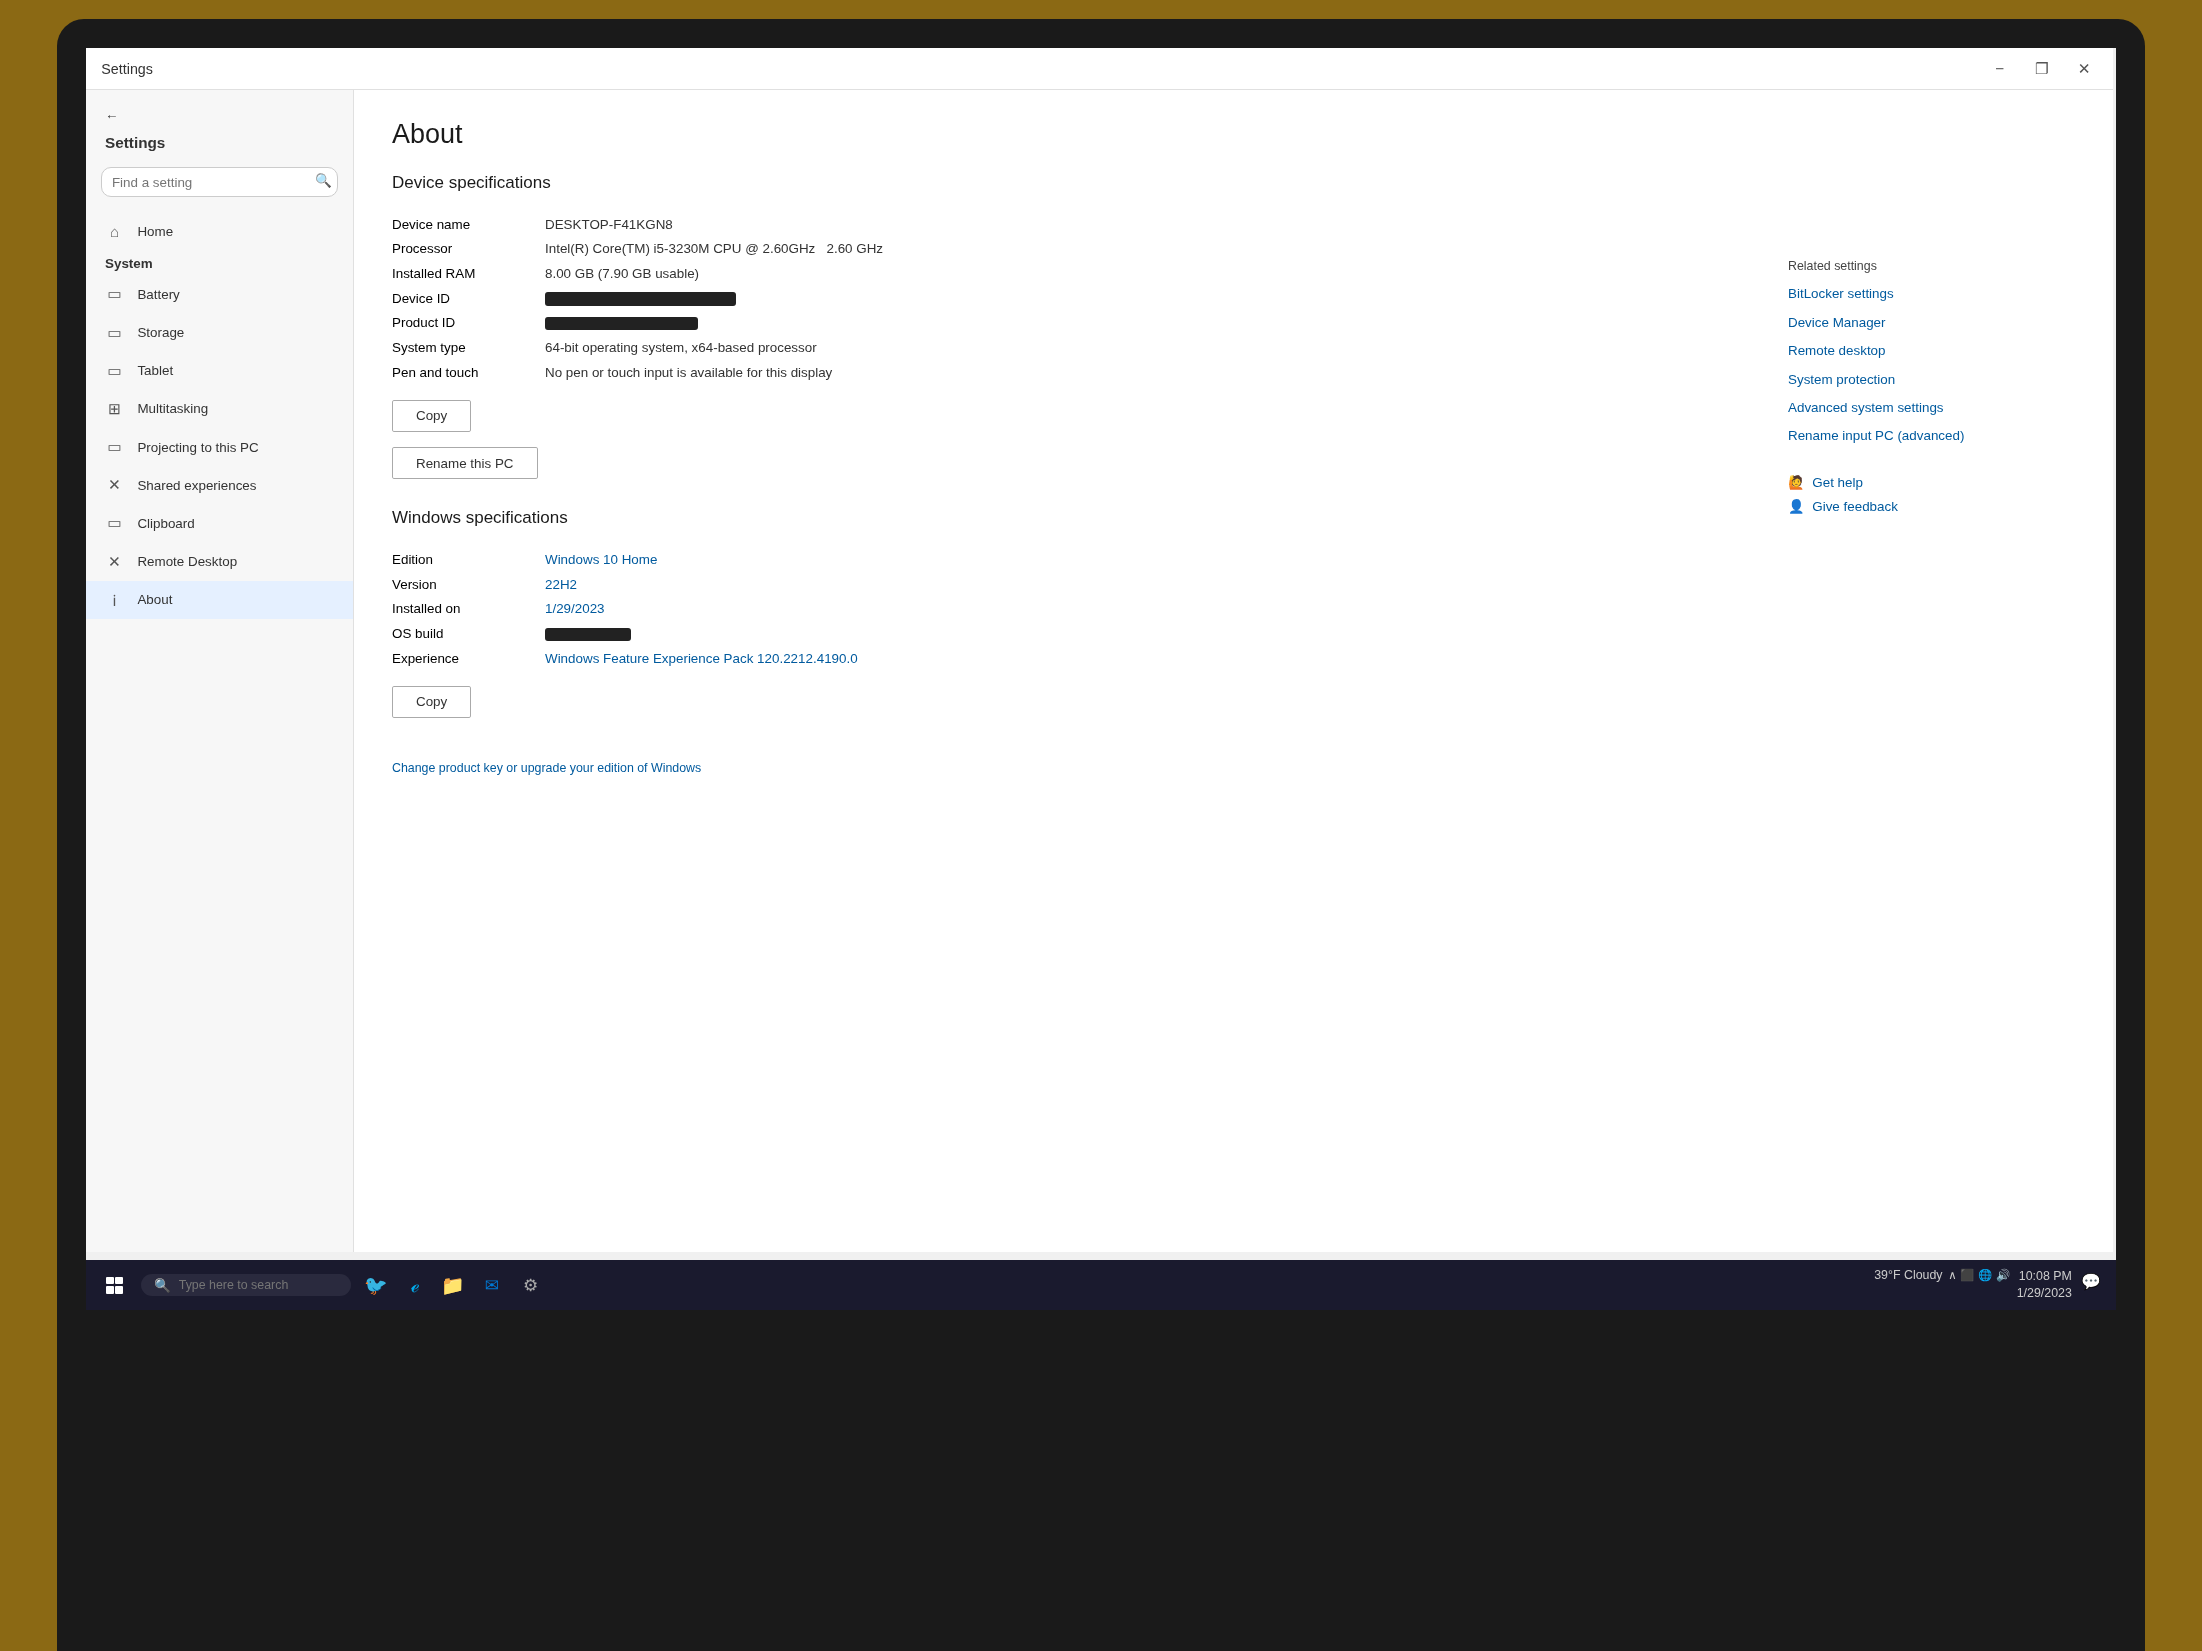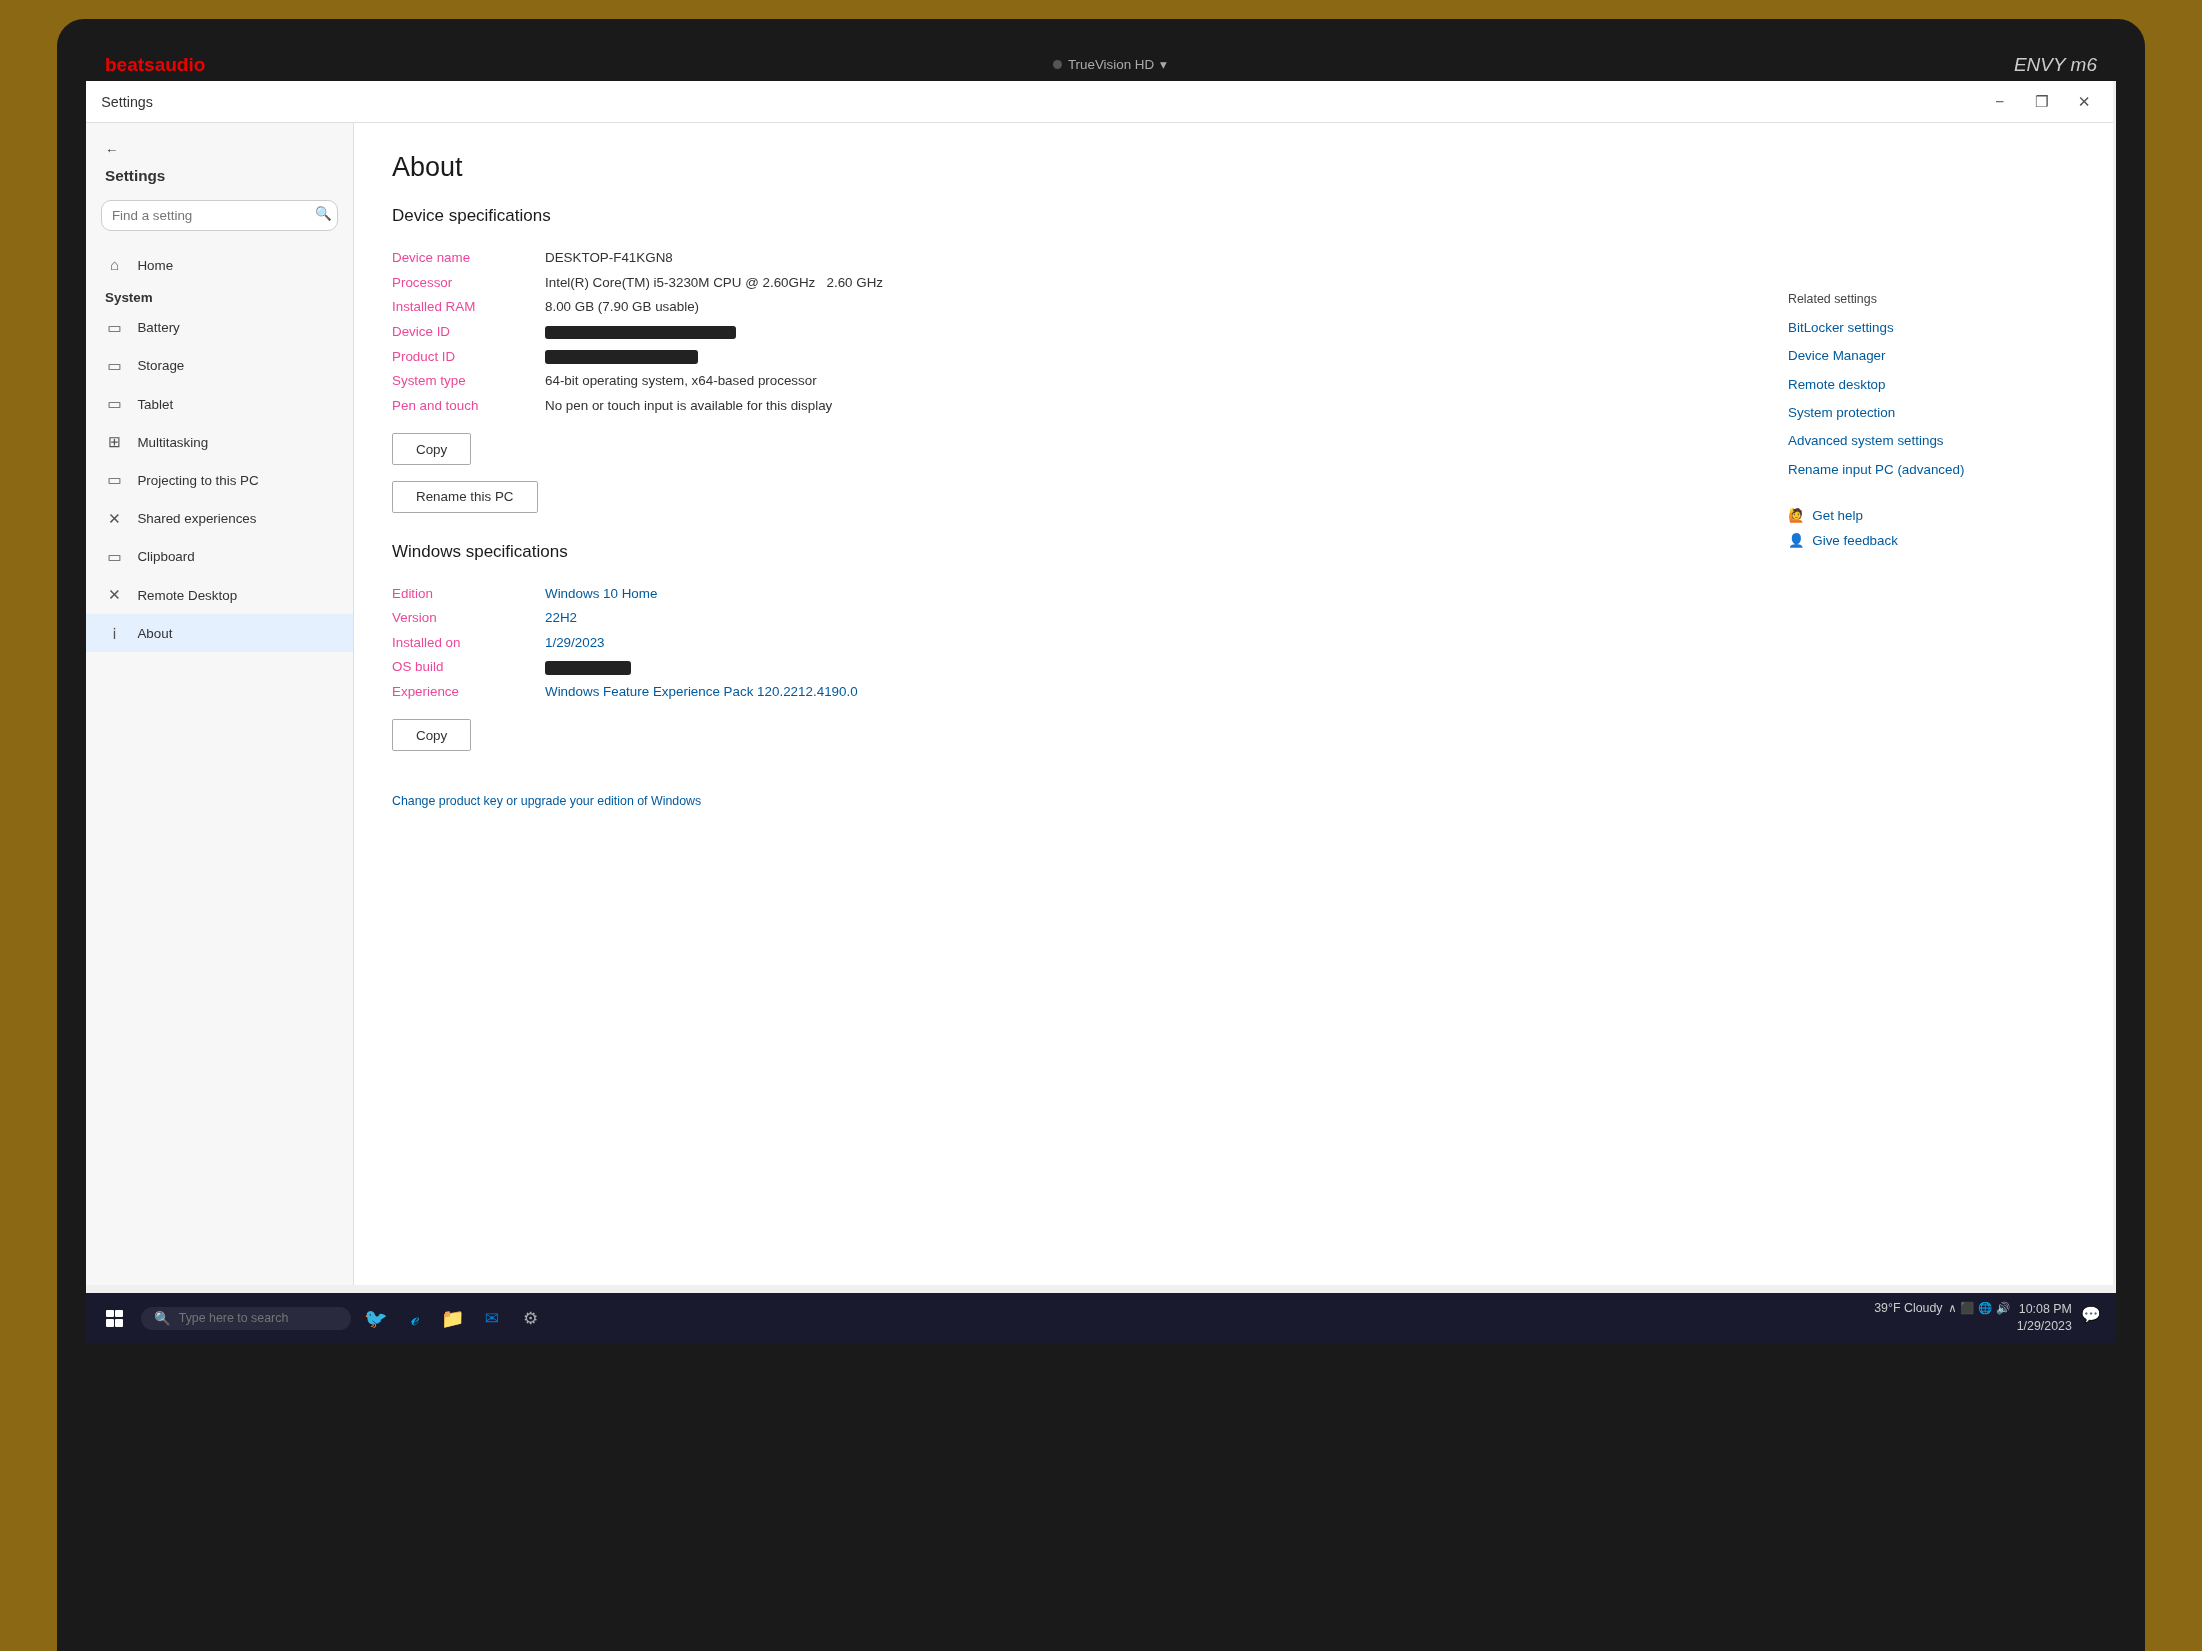--- a/index.html
+++ b/index.html
@@ -211,21 +211,21 @@
       width: 100%;
       border-collapse: collapse;
       margin-bottom: 15.3px;
     }
     .spec-table tr td {
       padding: 4.8px 0;
       font-size: 13.4px;
       vertical-align: top;
     }
     .spec-table tr td:first-child {
-      color: #ec4899;
+      color: #000000;
       width: 153px;
       min-width: 153px;
     }
     .spec-table tr td:last-child {
       color: #333;
     }
 
     .redacted-bar {
       display: inline-block;
       background: #222;
@@ -397,31 +397,20 @@
     .main-content-inner {
       flex: 1;
       padding-right: 287px;
     }
   </style>
 </head>
 <body>
 
 <div class="laptop-outer">
 
-  <div class="laptop-topbar">
-    <div class="beats-logo">
-      <span style="color:#e00;">beats</span><span>audio</span>
-    </div>
-    <div class="camera-indicator">
-      <div class="camera-dot"></div>
-      <span>TrueVision HD</span>
-      <span>▾</span>
-    </div>
-    <div class="envy-model">ENVY m6</div>
-  </div>
 
   <div class="screen">
 
     <div class="window">
 
       <div class="titlebar">
         <div class="titlebar-left">
           <span style="font-size:14.3px;color:#333;">Settings</span>
         </div>
         <div class="titlebar-controls">

